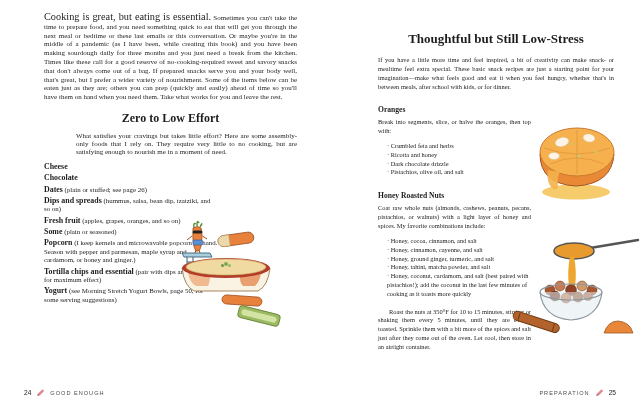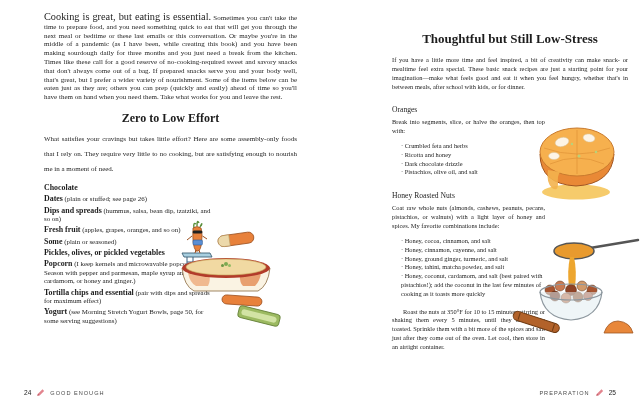--- a/index.html
+++ b/index.html
@@ -8,29 +8,29 @@
     font-family:"Liberation Serif", serif;color:#1d1d1d;
     -webkit-font-smoothing:antialiased;
   }
   .page{position:absolute;top:0;}
   
   .left-page{left:44px;width:253px;}
   .lp-title{margin:29px 0 0;text-align:center;font-size:20px;font-weight:bold;letter-spacing:.3px;}
   .lp-intro{margin-top:12px;font-size:7px;line-height:8.8px;text-align:justify;}
   .lp-intro .lead{font-size:10.3px;line-height:10px;margin-top:24px;}
   .lp-sec-title{margin:9px 0 0;text-align:center;font-size:12px;font-weight:bold;}
-  .lp-sec-intro{margin-top:6px;font-size:7px;line-height:15px;text-align:justify;}
+  .lp-sec-intro{margin-top:6px;font-size:7px;line-height:8px;text-align:justify;margin-left:32px;}
   .lp-list{margin-top:4px;width:174px;}
   .lp-item{font-size:6.9px;line-height:8.5px;margin-bottom:2.8px;}
   .lp-item .term{font-weight:bold;font-size:7.9px;}
   
-  .right-page{left:392px;width:236px;}
+  .right-page{left:378px;width:236px;}
   .rp-title{margin:31px 0 0;text-align:center;font-size:13px;font-weight:bold;}
   .rp-intro{margin-top:8px;font-size:6.4px;line-height:9px;text-align:justify;}
-  .rp-heading{margin:14px 0 0;font-size:7.6px;font-weight:normal;}
+  .rp-heading{margin:14px 0 0;font-size:7.6px;font-weight:bold;}
   .rp-body{margin-top:4px;width:153px;font-size:6.4px;line-height:8.8px;text-align:justify;}
   .rp-bullets{margin:6px 0 0 9px;width:142px;}
   .rp-bullet{font-size:6.4px;line-height:8.8px;}
   .rp-bullet::before{content:"· ";}
   .rp-outro{margin-top:9px;width:153px;font-size:6.4px;line-height:8.8px;text-align:justify;text-indent:11px;}
   
   .footer{position:absolute;top:388px;display:flex;align-items:center;gap:5px;
     font-family:"Liberation Sans", sans-serif;font-size:5.6px;letter-spacing:1px;color:#4a4a4a;}
   .footer .pgnum{font-size:6.6px;letter-spacing:0;color:#222;}
   .footer-left{left:24px;}
@@ -43,26 +43,26 @@
   .illus-nuts{left:498px;top:238px;width:145px;height:105px;}
 </style>
 </head>
 <body>
 
 <div class="page left-page">
   <p class="lp-intro"><span class="lead">Cooking is great, but eating is essential.</span><span> Sometimes you can't take the time to prepare food, and you need something quick to eat that will get you through the next meal or bedtime or these last emails or this conversation. Or maybe you're in the middle of a pandemic (as I have been, while creating this book) and you have been making sourdough daily for three months and you just need a break from the kitchen. Times like these call for a good reserve of no-cooking-required sweet and savory snacks that don't always come out of a bag. If prepared snacks serve you and your body well, that's great, but I prefer a wider variety of nourishment. Some of the items below can be eaten just as they are; others you can prep (quickly and easily) ahead of time so you'll have them on hand when you need them. Take what works for you and leave the rest.</span></p>
   <h2 class="lp-sec-title">Zero to Low Effort</h2>
   <p class="lp-sec-intro">What satisfies your cravings but takes little effort? Here are some assembly-only foods that I rely on. They require very little to no cooking, but are satisfying enough to nourish me in a moment of need.</p>
   <div class="lp-list">
+    <div class="lp-item"><span class="term">Cheese</span><span></span></div>
     <div class="lp-item"><span class="term">Chocolate</span><span></span></div>
     <div class="lp-item"><span class="term">Dates</span><span> (plain or stuffed; see page 26)</span></div>
     <div class="lp-item"><span class="term">Dips and spreads</span><span> (hummus, salsa, bean dip, tzatziki, and so on)</span></div>
     <div class="lp-item"><span class="term">Fresh fruit</span><span> (apples, grapes, oranges, and so on)</span></div>
     <div class="lp-item"><span class="term">Some</span><span> (plain or seasoned)</span></div>
-    <div class="lp-item"><span class="term">Pickles, olives, or pickled vegetables</span><span></span></div>
     <div class="lp-item"><span class="term">Popcorn</span><span> (I keep kernels and microwavable popcorn on hand. Season with pepper and parmesan, maple syrup and cardamom, or honey and ginger.)</span></div>
     <div class="lp-item"><span class="term">Tortilla chips and essential</span><span> (pair with dips and spreads for maximum effect)</span></div>
     <div class="lp-item"><span class="term">Yogurt</span><span> (see Morning Stretch Yogurt Bowls, page 50, for some serving suggestions)</span></div>
   </div>
 </div>
 
 <svg class="illus illus-hummus" viewBox="0 0 108 115" xmlns="http://www.w3.org/2000/svg">
   <g stroke="#4a6e8a" stroke-width="1.1" fill="none">
     <line x1="7" y1="40" x2="7" y2="60"></line>
       <line x1="13" y1="40" x2="13" y2="60"></line>

